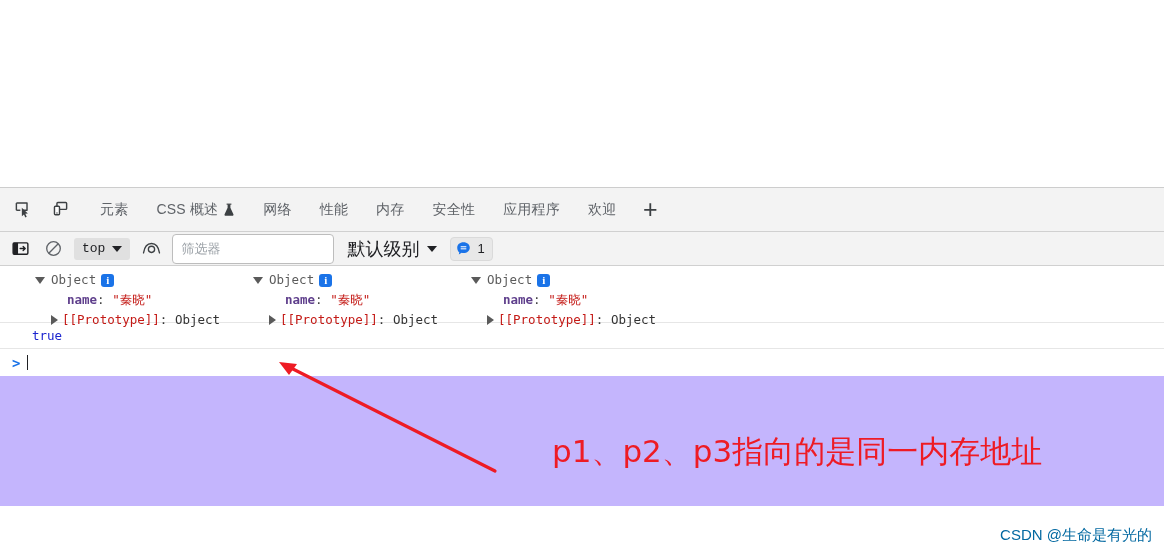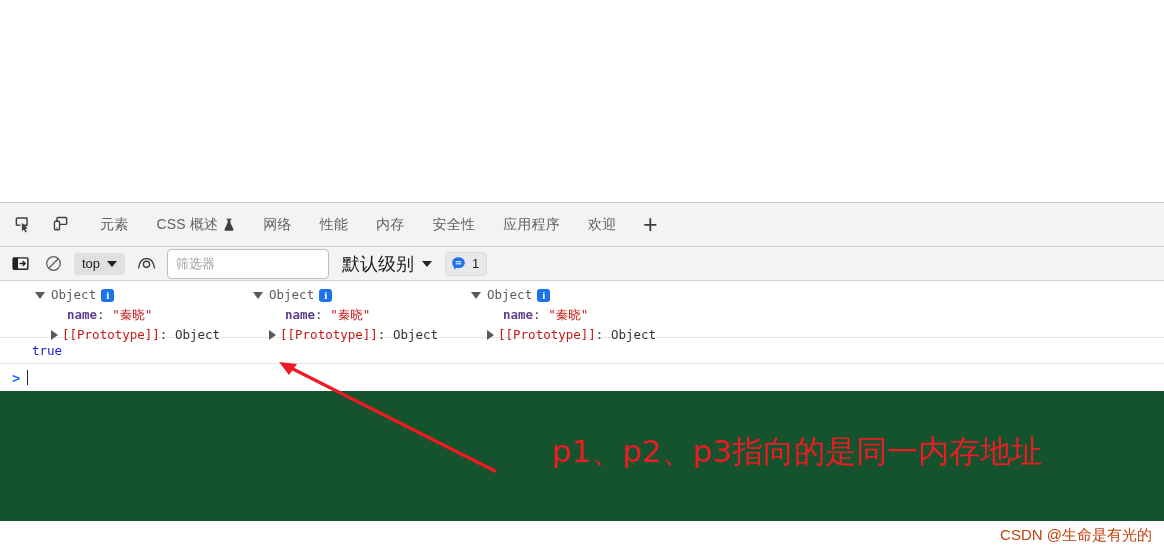--- a/index.html
+++ b/index.html
@@ -23,24 +23,24 @@
     left: 0; top: 0;
     width: 1164px;
     height: 185px;
     background: #ffffff;
   }
 
   
   .devtools {
     position: absolute;
     left: 0;
-    top: 202px;
+    top: 187px;
     width: 1164px;
     height: 319px;
-    background: #14532d;
+    background: #c4b5fd;
     border-top: 1px solid #cdcdcd;
     box-sizing: border-box;
   }
 
   
   .tabbar {
     position: relative;
     height: 44px;
     background: #f3f3f3;
     border-bottom: 1px solid #d0d0d0;
@@ -129,20 +129,21 @@
     display: flex;
     align-items: center;
     gap: 7px;
     background: #e0e0e0;
     border-radius: 3px;
     height: 22px;
     padding: 0 8px;
     font-size: 13px;
     color: #202124;
     cursor: pointer;
+    font-family: Liberation Mono, monospace;
   }
   .caret {
     width: 0; height: 0;
     border-left: 5px solid transparent;
     border-right: 5px solid transparent;
     border-top: 6px solid #202124;
   }
   .filter-input {
     width: 162px;
     height: 22px;
@@ -304,21 +305,21 @@
     color: #ee1b24;
     white-space: nowrap;
     letter-spacing: 0px;
     font-family: "DejaVu Sans", "Liberation Sans", sans-serif;
   }
   .watermark {
     position: absolute;
     right: 12px;
     bottom: 7px;
     font-size: 15px;
-    color: #c2410c;
+    color: #0369a1;
     white-space: nowrap;
   }
 </style>
 </head>
 <body>
 
 <div class="page-area"></div>
 
 <div class="devtools">
 

